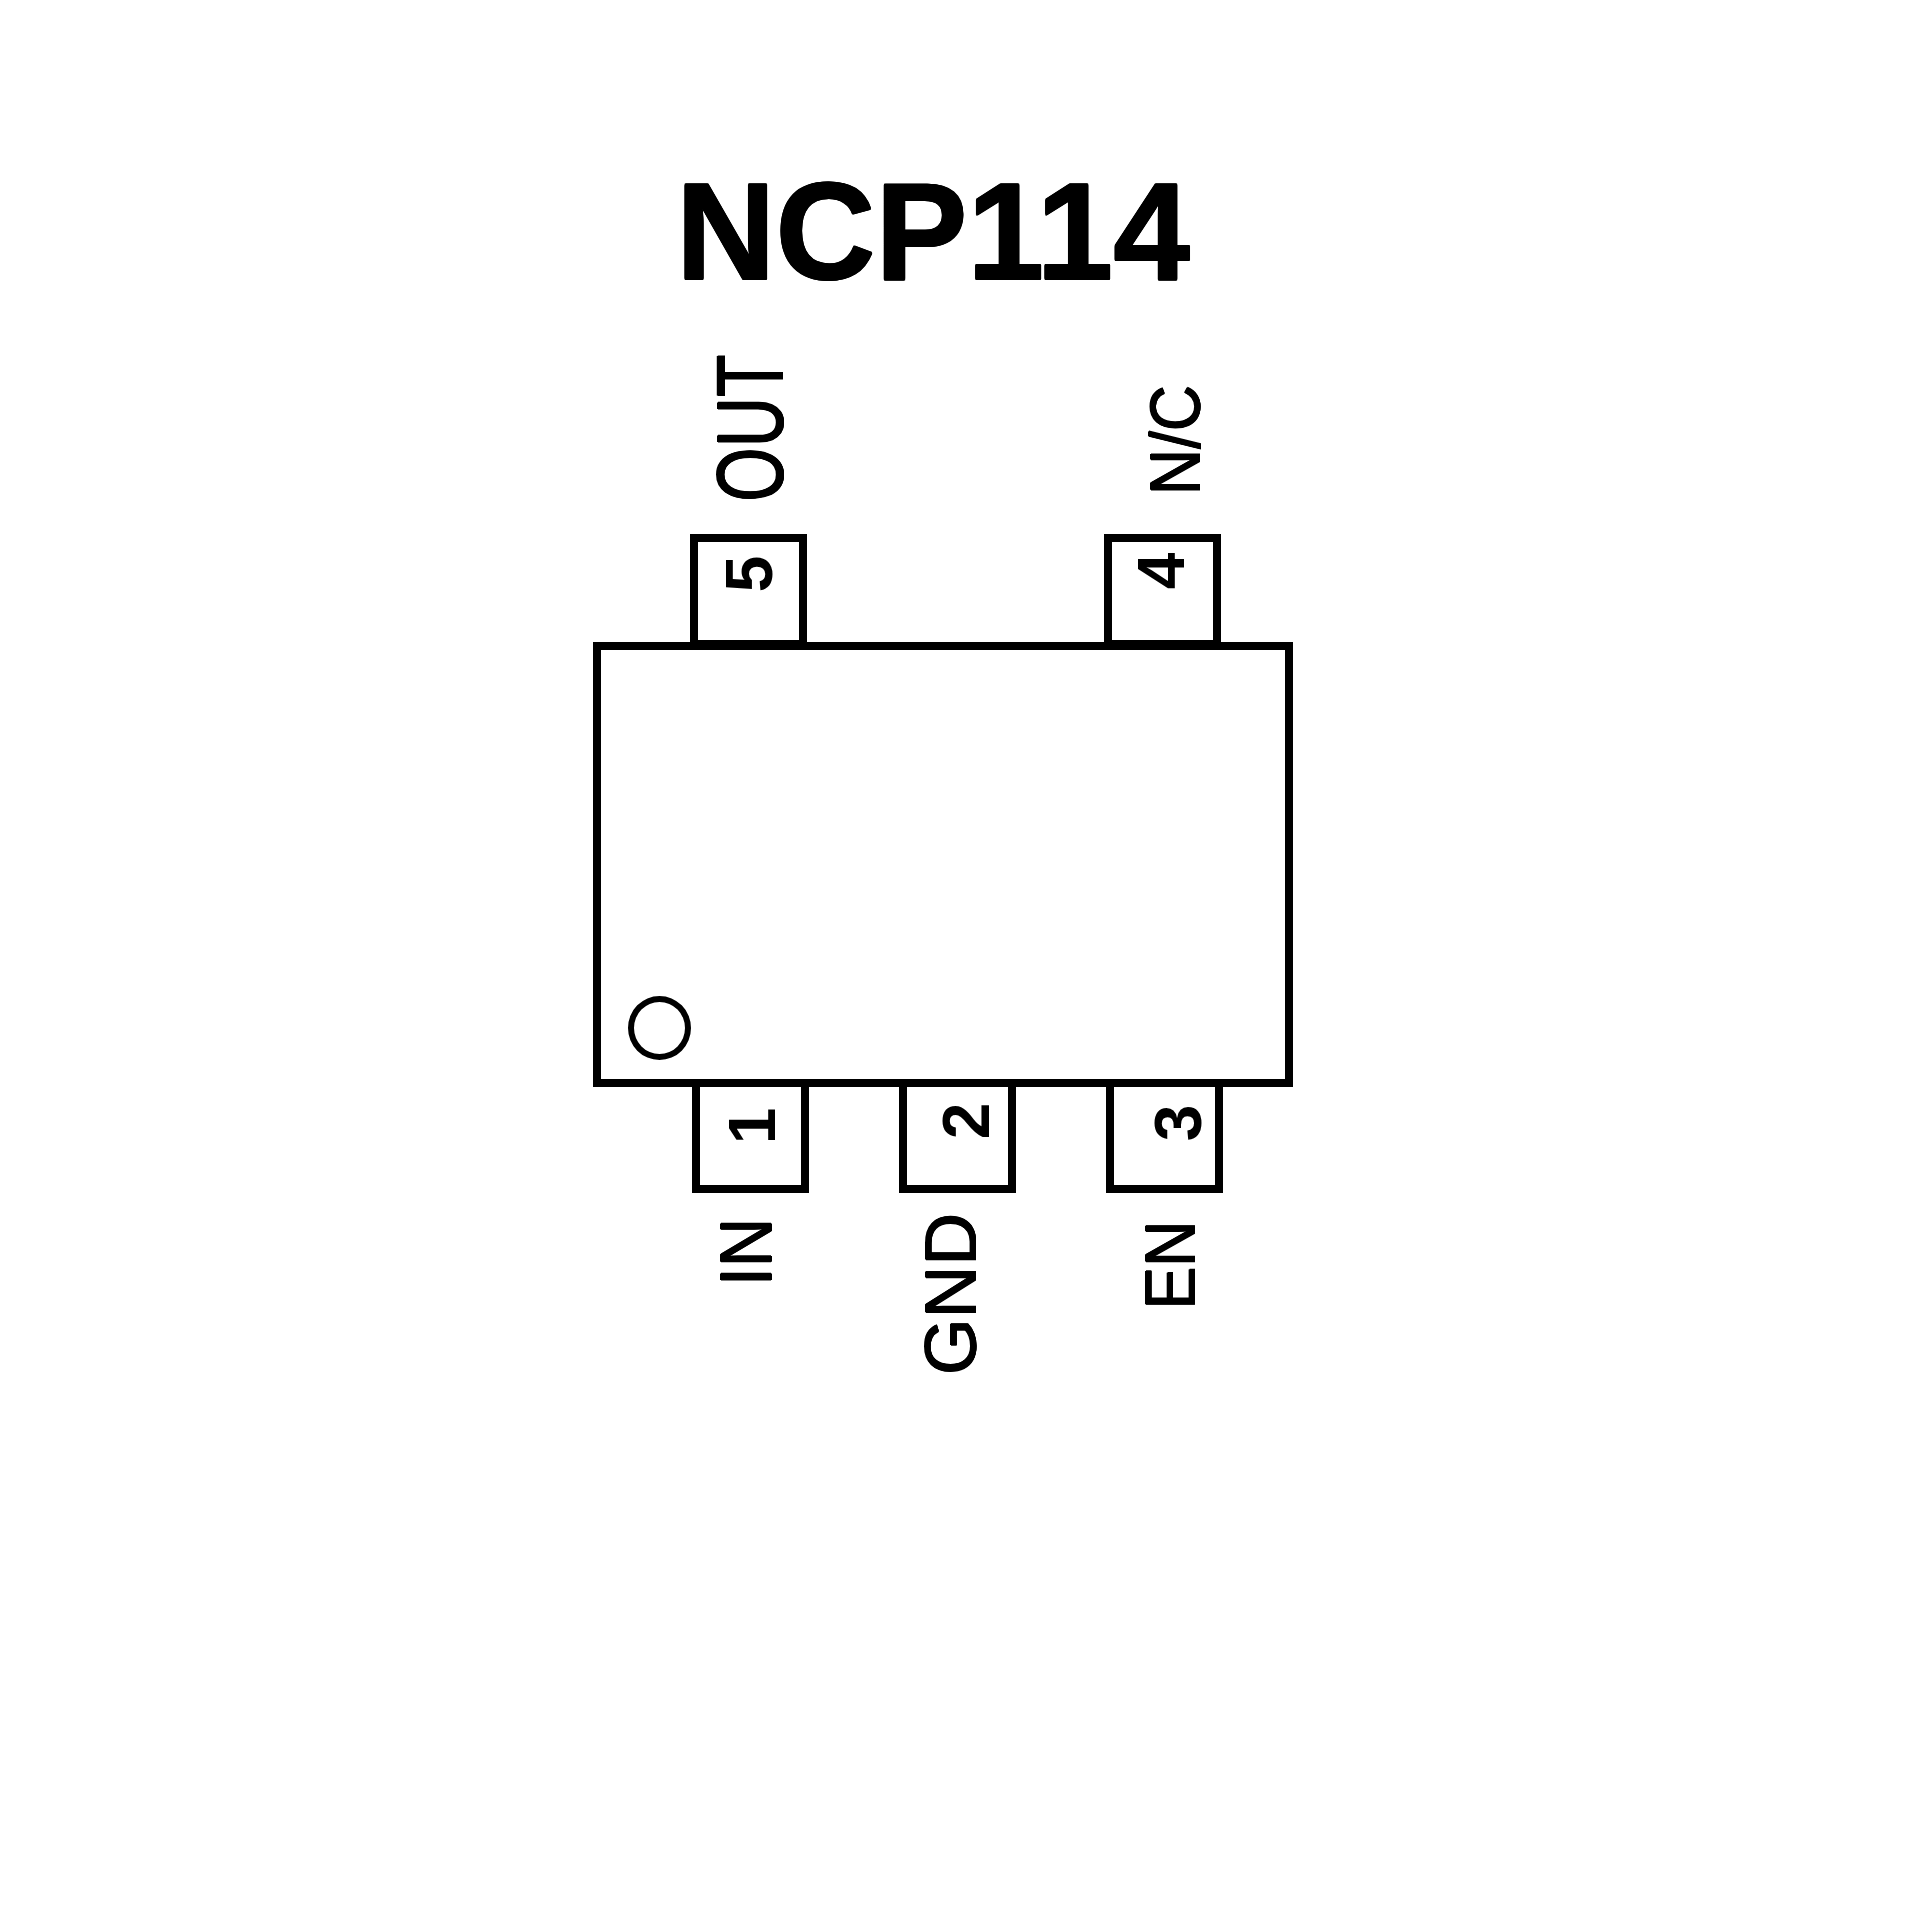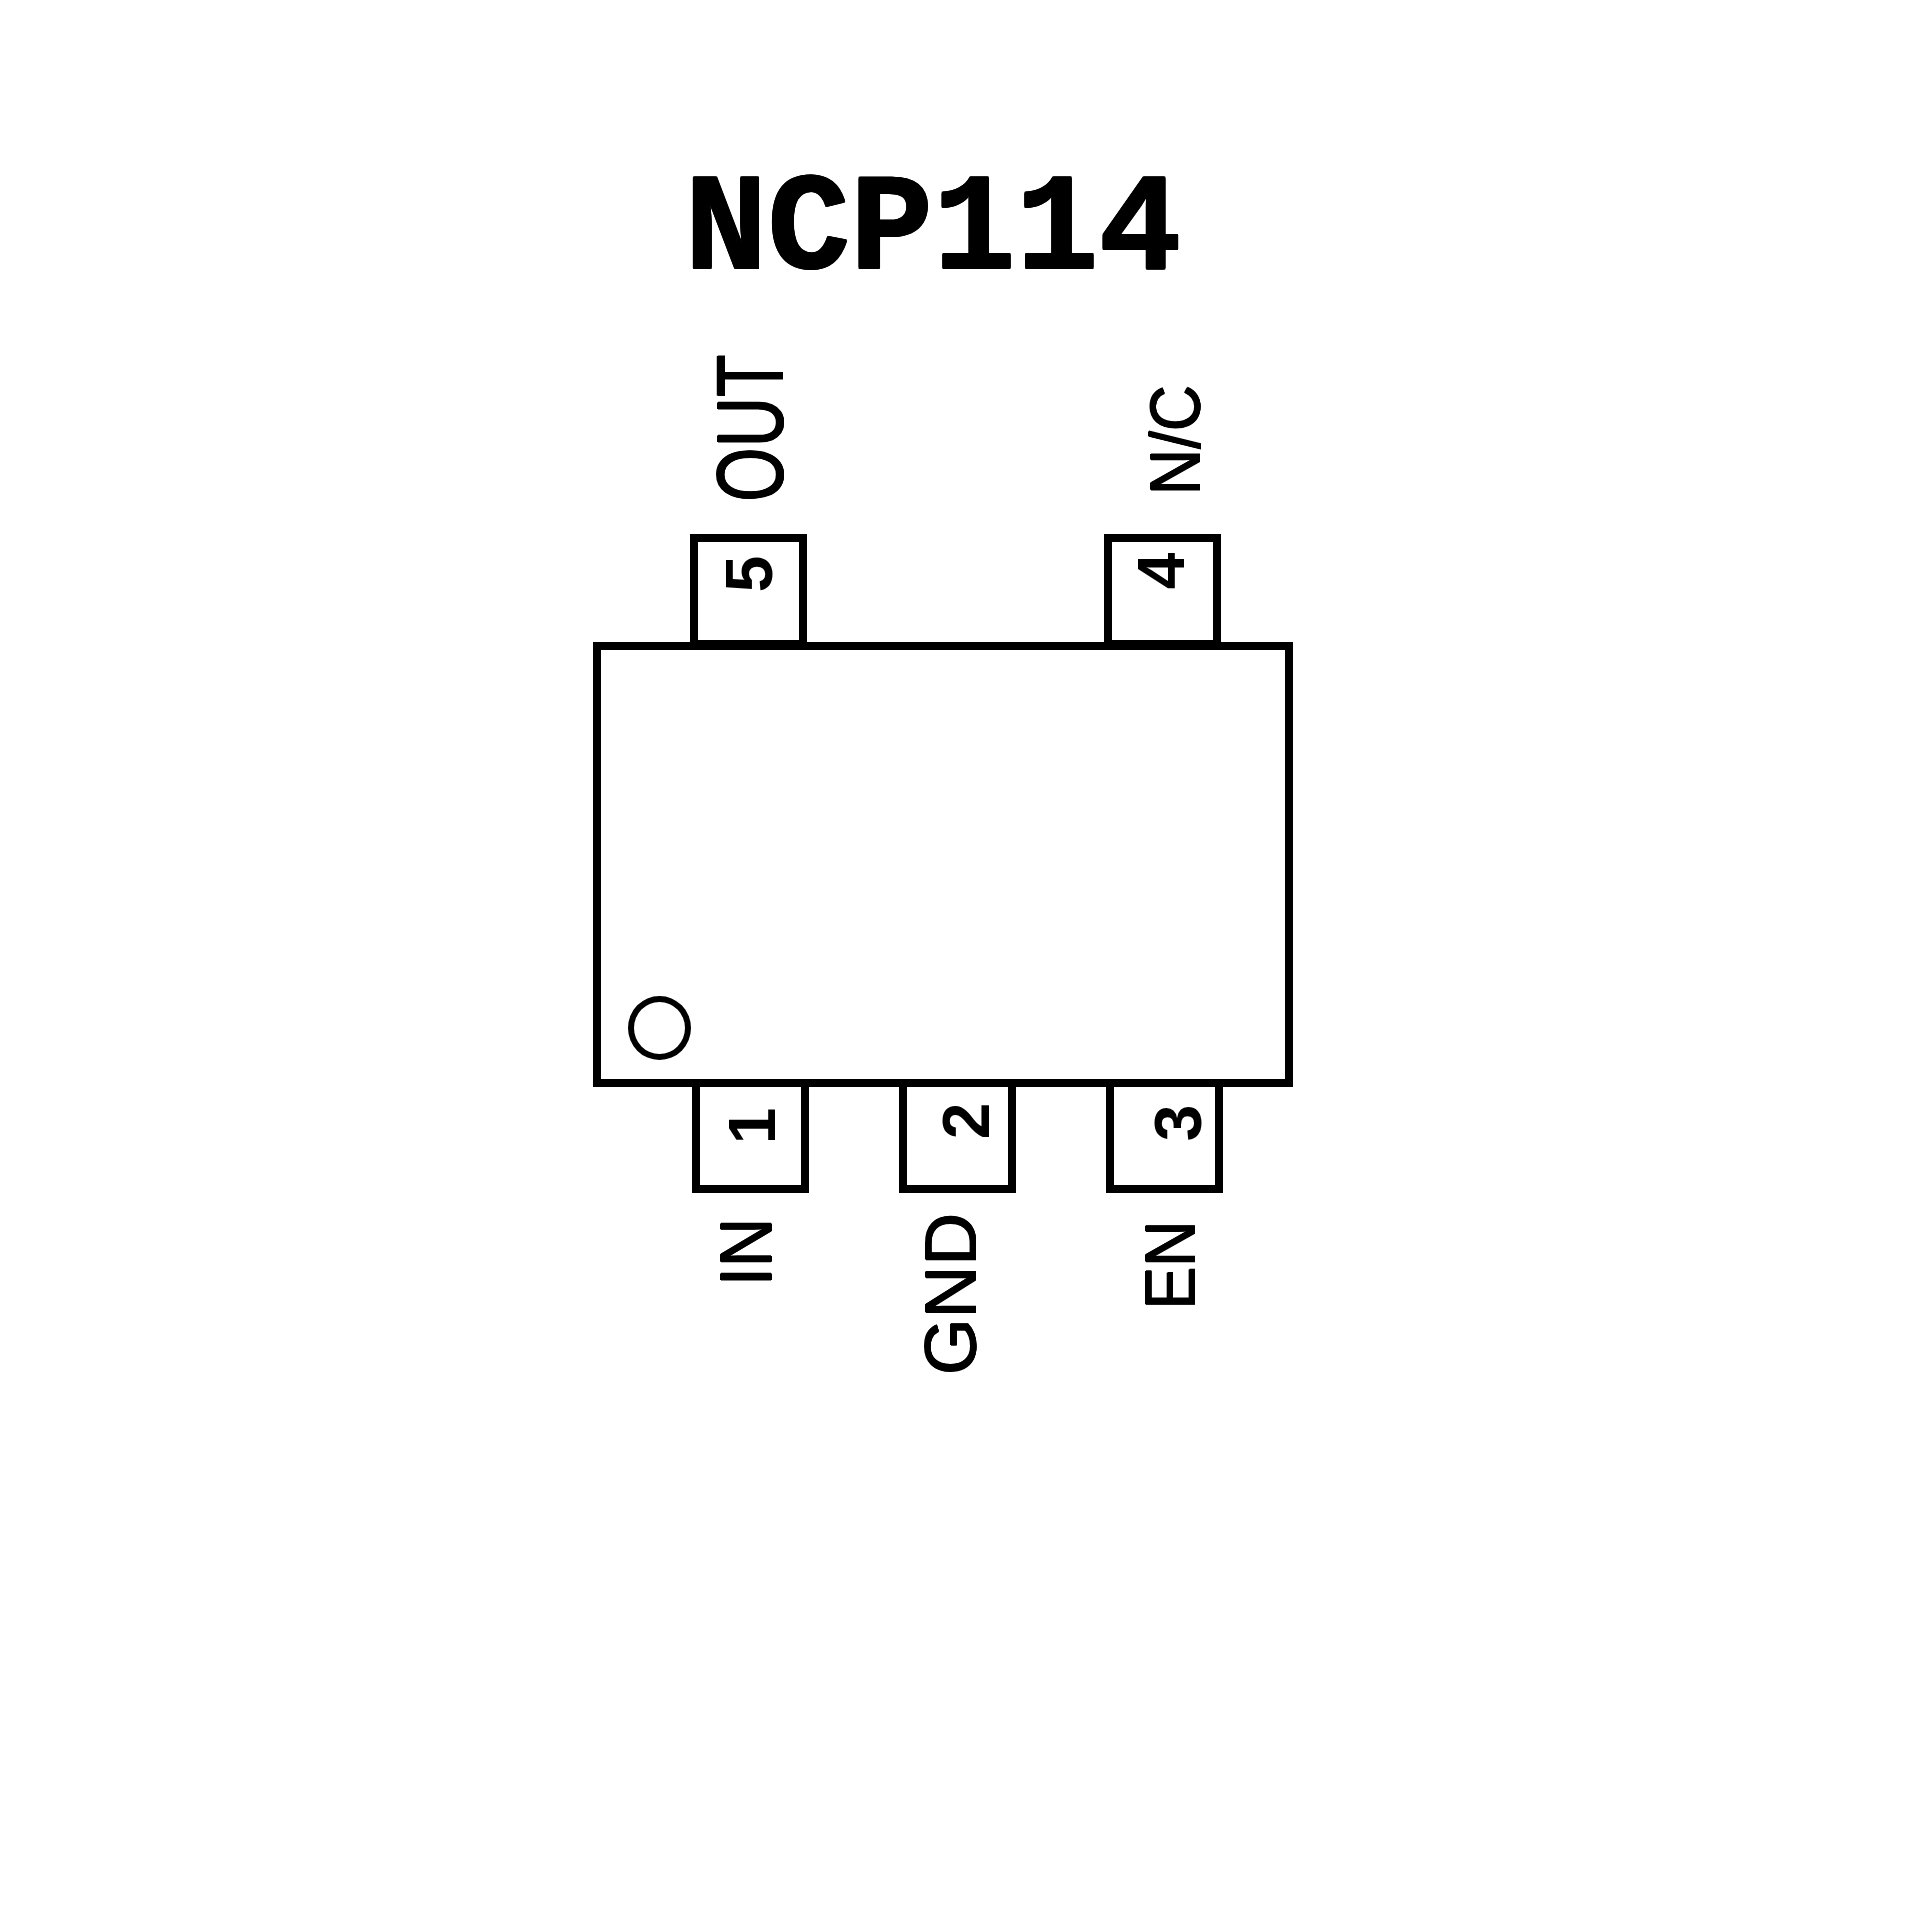--- a/index.html
+++ b/index.html
@@ -1,19 +1,19 @@
 <!DOCTYPE html>
 <html><head>
 <meta charset="utf-8">
 <style>
   html,body{margin:0;padding:0;}
   body{width:1920px;height:1920px;background:#ffffff;position:relative;overflow:hidden;
        font-family:"Liberation Sans",sans-serif;}
   .title{position:absolute;left:933px;top:231px;transform:translate(-50%,-50%);
-         font-family:Liberation Mono, monospace;font-weight:bold;font-size:138px;line-height:1;
+         font-family:Liberation Sans, sans-serif;font-weight:bold;font-size:138px;line-height:1;
          white-space:nowrap;color:#000;}
   .title .squeeze{display:inline-block;
     text-shadow:0.8px 0 #000,-0.8px 0 #000,0 0.8px #000,0 -0.8px #000,
                 0.6px 0.6px #000,-0.6px 0.6px #000,0.6px -0.6px #000,-0.6px -0.6px #000;}
   .ic-body{position:absolute;left:593px;top:642px;width:700px;height:445px;
            border:8px solid #000;box-sizing:border-box;background:#fff;}
   .dot{position:absolute;left:628px;top:996px;width:63px;height:64px;border:6px solid #000;
        border-radius:50%;box-sizing:border-box;background:#fff;}
   .pad{position:absolute;width:117px;border:8px solid #000;box-sizing:border-box;background:#fff;}
   .pad.top{height:114px;top:534px;}

